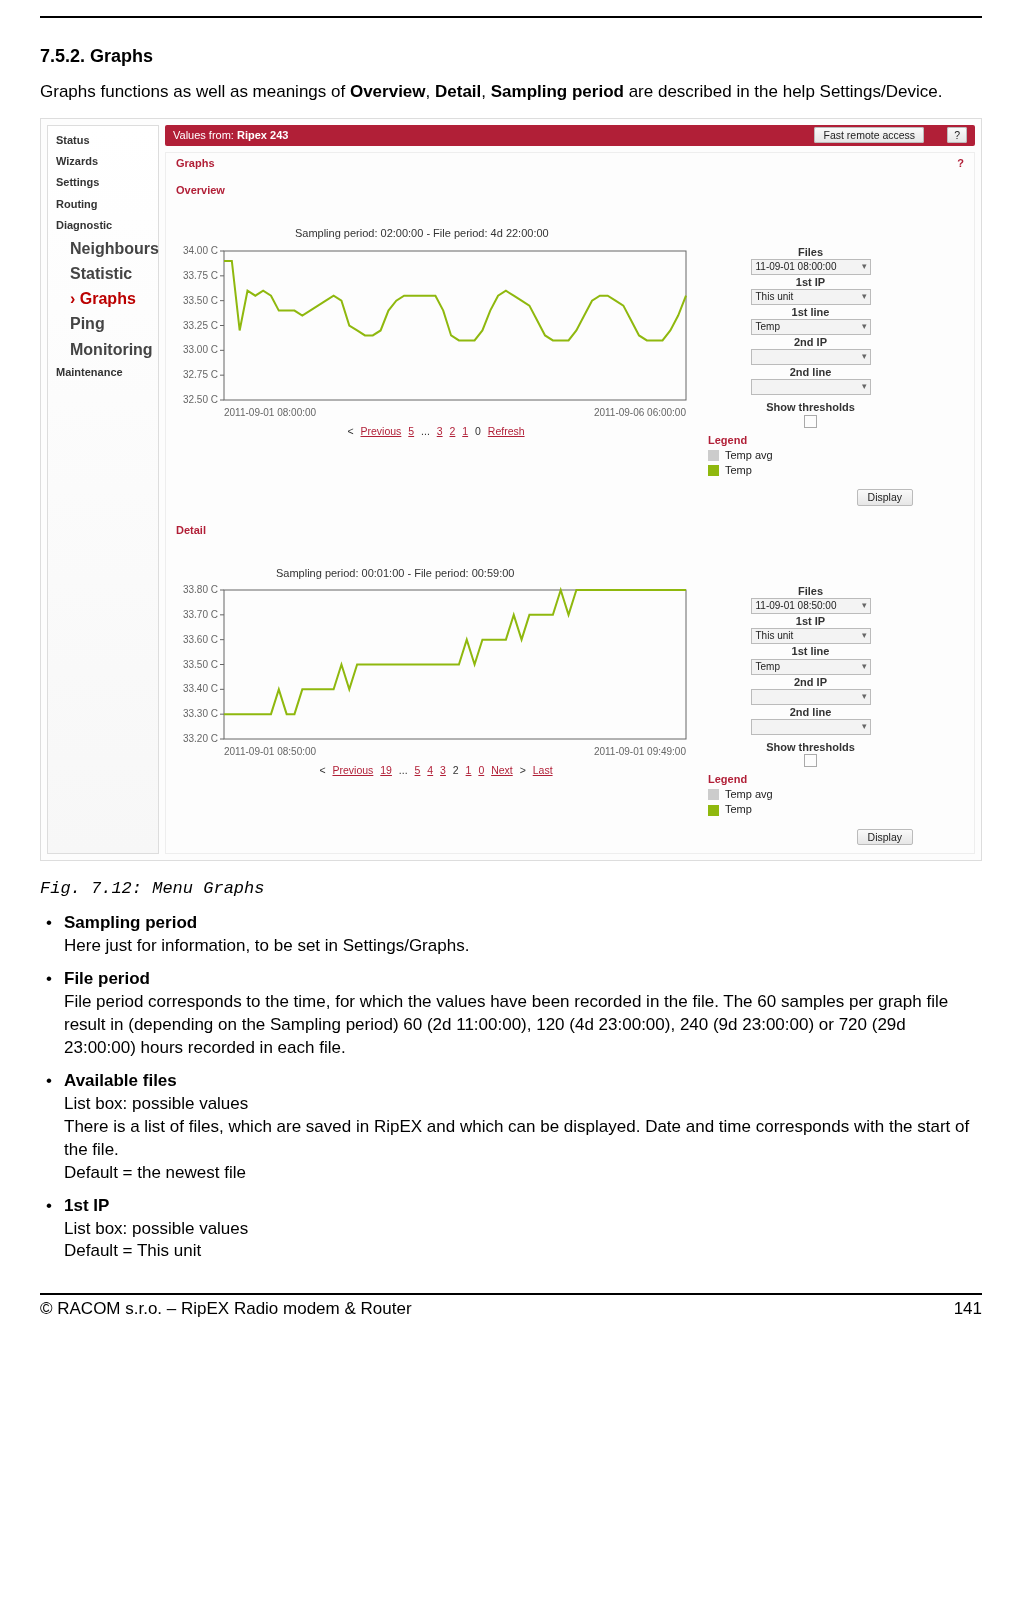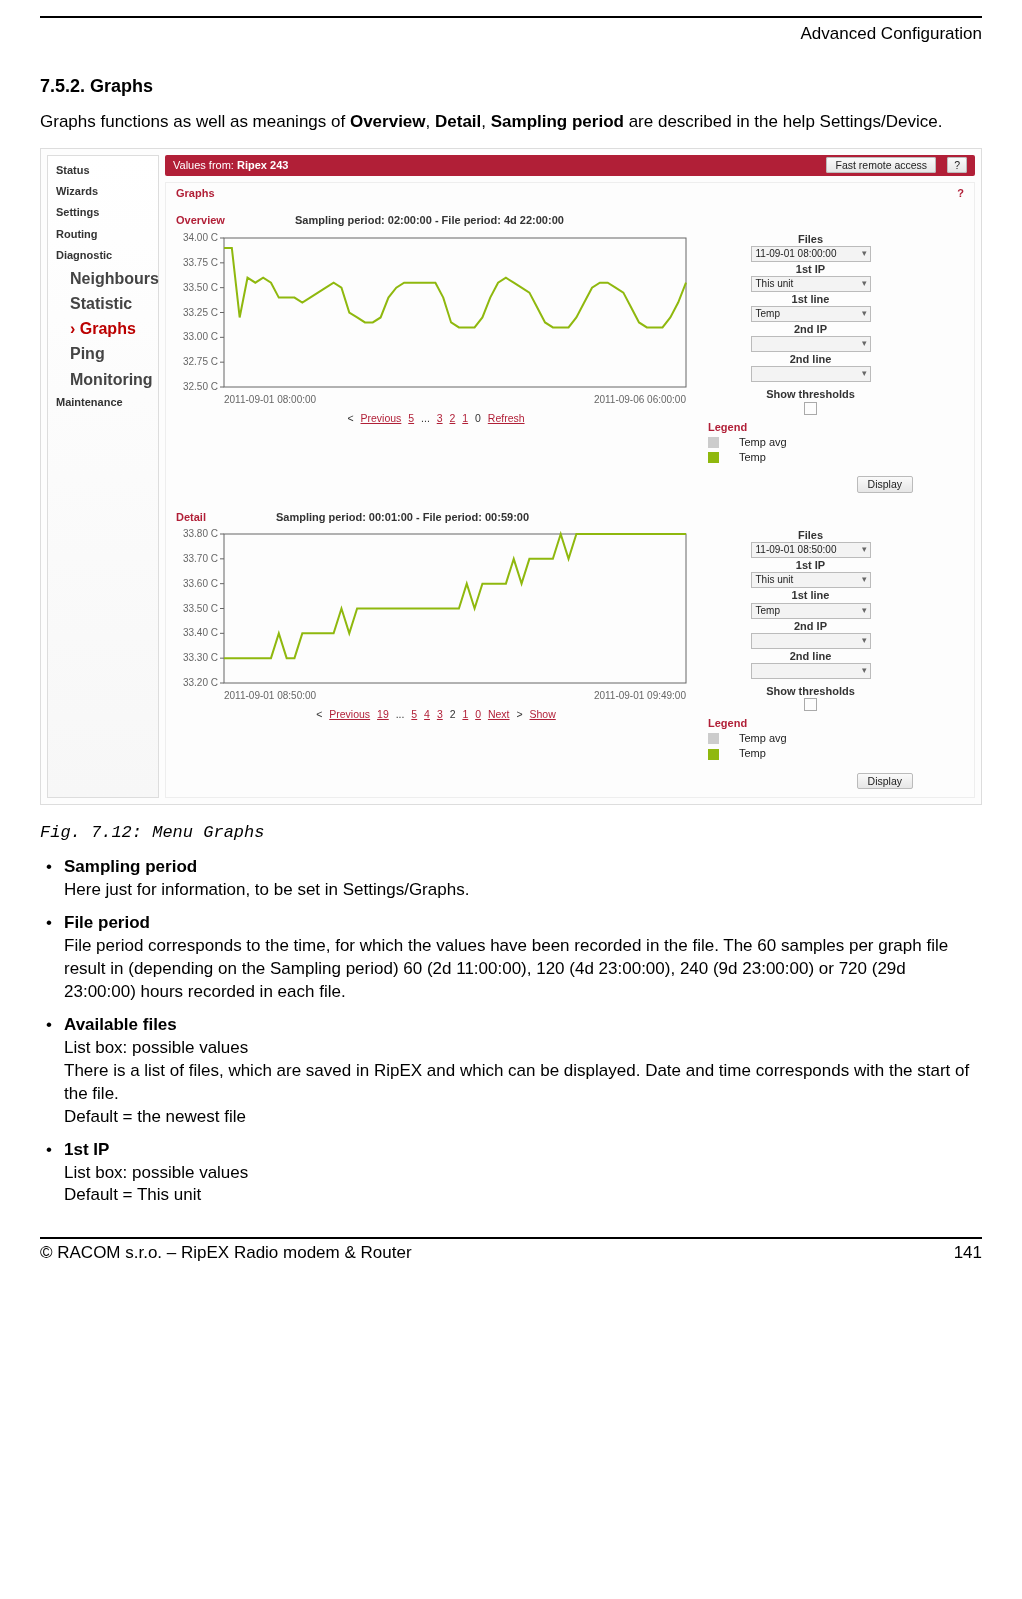--- a/index.html
+++ b/index.html
@@ -12,63 +12,62 @@
   .intro b { font-weight: bold; }
   .screenshot { border: 1px solid #ddd; background: #fdfdfd; padding: 6px; display: flex; gap: 6px; font-size: 11px; color: #222; line-height: 1.2; }
   .sidebar { width: 110px; background: linear-gradient(#fff,#f7f7f7); border: 1px solid #ddd; padding: 4px 0; }
   .sidebar .cat { font-weight: bold; padding: 4px 8px; color: #333; border-bottom: 0; }
   .sidebar .sub { padding: 3px 8px 3px 22px; color: #444; font-weight: bold; font-size: 16px; }
   .sidebar .sub.active::before { content: "› "; color: #b00; }
   .sidebar .sub.active { color: #b00; }
   .main { flex: 1; display: flex; flex-direction: column; gap: 6px; border-radius: 24px; }
   .topbar { background: #b11f37; color: #fff; display: flex; align-items: center; justify-content: space-between; padding: 4px 8px; border-radius: 2px; }
   .topbar .left b { margin-right: 3px; }
-  .topbar .btn { background: linear-gradient(#fafafa,#e6e6e6); color: #222; border: 1px solid #bbb; font-size: 10.5px; padding: 1px 8px; border-radius: 2px; margin-right: 8px; }
+  .topbar .btn { background: linear-gradient(#fafafa,#e6e6e6); color: #222; border: 1px solid #bbb; font-size: 10.5px; padding: 1px 8px; border-radius: 2px; margin-right: 20px; }
   .topbar .q { background: linear-gradient(#fafafa,#e6e6e6); color: #222; border: 1px solid #bbb; font-size: 10.5px; padding: 1px 6px; border-radius: 2px; }
   .panel { border: 1px solid #eee; }
   .panel .hdr { display:flex; justify-content: space-between; align-items:center; padding: 4px 10px; color: #b11f37; font-weight: bold; }
   .panel .hdr .q { color:#b11f37; }
   .gsect { padding: 2px 10px 8px 10px; }
   .gsect-head { display:flex; justify-content:flex-start; gap:70px; color:#b11f37; font-weight:bold; padding: 8px 0 4px 0; }
-  .gsect-head .sp { color:#333; font-weight:bold; }
+  .gsect-head .sp { color:#333; font-weight:normal;margin-top:43px; }
   .gwrap { display: flex; gap: 8px; }
   .gchart { width: 520px; }
   .nav-row { text-align:center; font-size:10.5px; padding-top:2px; }
   .nav-row a { color:#b11f37; text-decoration: underline; margin: 0 2px; }
   .nav-row .plain { color:#333; margin: 0 2px; }
   .axis-label { fill:#666; font-size:10px; }
   .series-line { stroke:#8fb80e; stroke-width:2; fill:none; }
   .gside { width: 205px; padding-left: 4px; }
   .form-row { display:flex; align-items:center; justify-content:center; margin:1px 0;flex-direction:column; }
   .form-row .lbl { font-weight:bold; color:#333; }
   .select { display:inline-block; background:#f3f3f3; border:1px solid #bbb; font-size:10px; padding:1px 14px 1px 4px; min-width:100px; position:relative; color:#222; }
   .select::after { content:"▾"; position:absolute; right:3px; top:1px; font-size:9px; color:#666; }
   .select.empty { color:#f3f3f3; }
   .chk { width:11px; height:11px; border:1px solid #aaa; display:inline-block; }
   .legend-title { color:#b11f37; font-weight:bold; margin-top:6px; }
-  .legend-item { display:flex; align-items:center; gap:20px; margin:2px 0; }
+  .legend-item { display:flex; align-items:center; gap:6px; margin:2px 0; }
   .sw { width:11px; height:11px; display:inline-block; }
   .sw.gray { background:#ccc; }
   .sw.green { background:#8fb80e; }
   .disp-btn { float:right; background: linear-gradient(#fafafa,#e6e6e6); color: #222; border: 1px solid #bbb; font-size: 10.5px; padding: 1px 10px; border-radius: 2px; margin-top: 10px; }
   .fig-caption { font-style: italic; margin: 18px 0 14px 0; font-size: 17px; font-family: Liberation Mono, monospace; }
   ul.defs { list-style: none; padding: 0 0 0 6px; margin: 0; }
   ul.defs > li { margin-bottom: 10px; line-height: 1.35; }
   ul.defs .bullet { display:inline-block; width: 18px; }
   ul.defs .term { font-weight: bold; }
   ul.defs .body { padding-left: 18px; display:block; }
   .hr-bot { border-top: 2px solid #000; margin-top: 30px; }
   .footer { display:flex; justify-content: space-between; padding: 4px 0 18px 0; font-size: 17px; gap: 6px; }
 </style>
 </head>
 <body>
 
 <div class="page">
   <div class="hr-top"></div>
-  <div class="header-right">Advanced Configuration</div>
 
   <div class="section-head">7.5.2. Graphs</div>
 
   <div class="intro">
     <span>Graphs functions as well as meanings of </span><b>Overview</b><span>, </span><b>Detail</b><span>, </span><b>Sampling period</b><span> are described in the help Settings/Device.</span>
   </div>
 
   <div class="screenshot">
 
     <div class="sidebar">
@@ -215,21 +214,21 @@
                 <a>19</a>
                 <span class="plain">...</span>
                 <a>5</a>
                 <a>4</a>
                 <a>3</a>
                 <span class="plain">2</span>
                 <a>1</a>
                 <a>0</a>
                 <a>Next</a>
                 <span class="plain">&gt;</span>
-                <a>Show</a>
+                <a>Last</a>
               </div>
             </div>
             <div class="gside">
               <div class="form-row">
                   <span class="lbl">Files</span>
                   <span class="select">11-09-01 08:50:00</span>
                 </div>
               <div class="form-row">
                   <span class="lbl">1st IP</span>
                   <span class="select">This unit</span>

